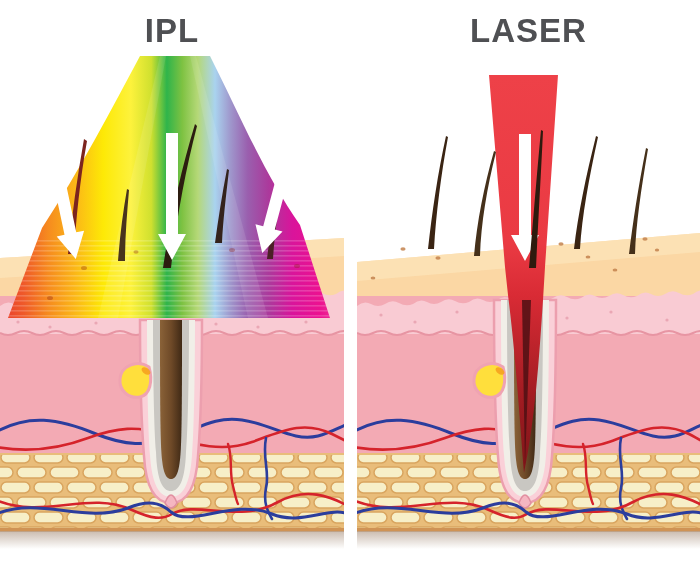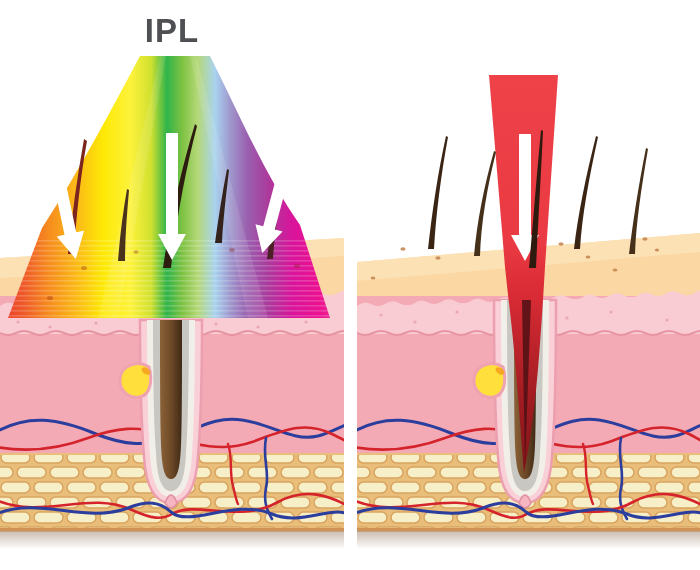--- a/index.html
+++ b/index.html
@@ -136,20 +136,21 @@
         <polygon transform="translate(76,260) rotate(-12)" points="0,-1 -14,-27 -6,-27 -6,-128 6,-128 6,-27 14,-27"></polygon>
         <polygon transform="translate(172,261)" points="0,-1 -14,-27 -6,-27 -6,-128 6,-128 6,-27 14,-27"></polygon>
         <polygon transform="translate(262,254) rotate(15)" points="0,-1 -14,-27 -6,-27 -6,-128 6,-128 6,-27 14,-27"></polygon>
       </g>
 
       <rect x="0" y="531" width="344" height="18" fill="url(#l_shadow)"></rect>
     </svg>
   </div>
 
   <div class="panel panel-right">
+    <div class="panel-title">LASER</div>
 
     <svg width="343" height="570" viewBox="0 0 343 570">
       <defs>
         <linearGradient id="r_shaft" gradientUnits="userSpaceOnUse" x1="157" y1="0" x2="179" y2="0">
           <stop offset="0" stop-color="#8a6238"></stop>
             <stop offset="0.5" stop-color="#6f4a28"></stop>
             <stop offset="1" stop-color="#3f2915"></stop>
         </linearGradient>
         <linearGradient id="r_beam" gradientUnits="userSpaceOnUse" x1="0" y1="75" x2="0" y2="475">
           <stop offset="0" stop-color="#ee4148"></stop>

